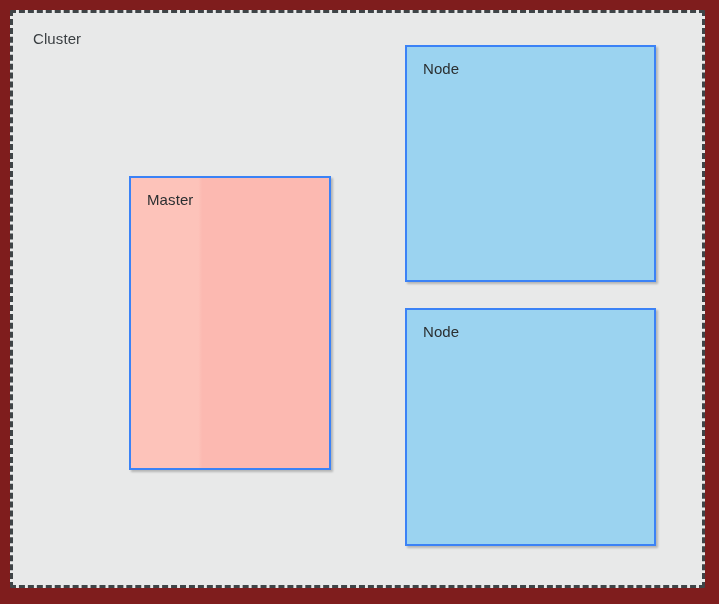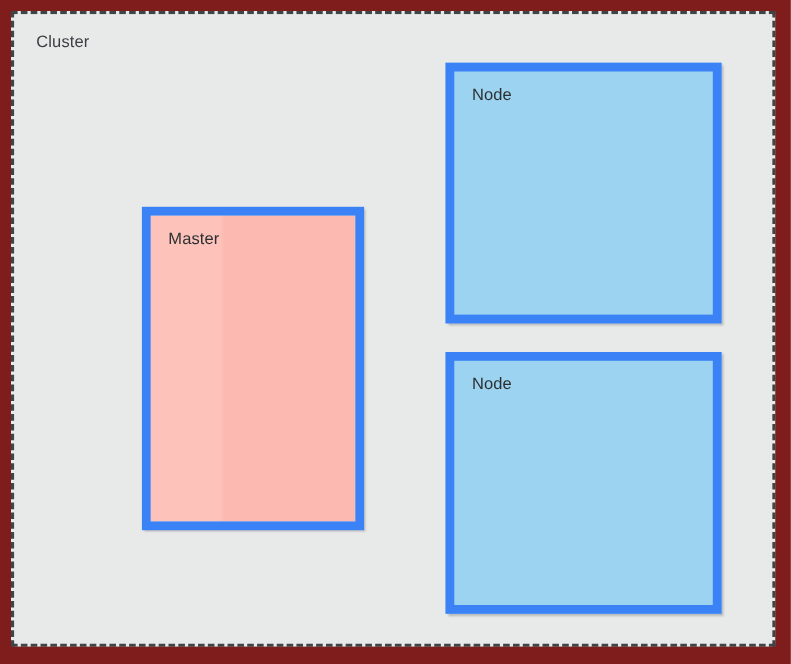--- a/index.html
+++ b/index.html
@@ -29,23 +29,22 @@
     box-sizing: border-box;
     background: #e8e9e9;
     border: 3px dashed #3f4447;
     border-radius: 1px;
   }
 
   
   .shape-box {
     position: absolute;
     box-sizing: border-box;
-    border: 8px solid #3b82f6;
+    border: 2px solid #3b82f6;
     box-shadow: 2px 2px 2px rgba(0,0,0,0.22);
-    margin-top: 12px;
   }
   .shape-master {
     left: 129px;
     top: 176px;
     width: 202px;
     height: 294px;
     background: linear-gradient(to right,
                 #fdc3ba 0%, #fdc3ba 34%,
                 #fcb9b1 36%, #fcb9b1 100%);
   }

